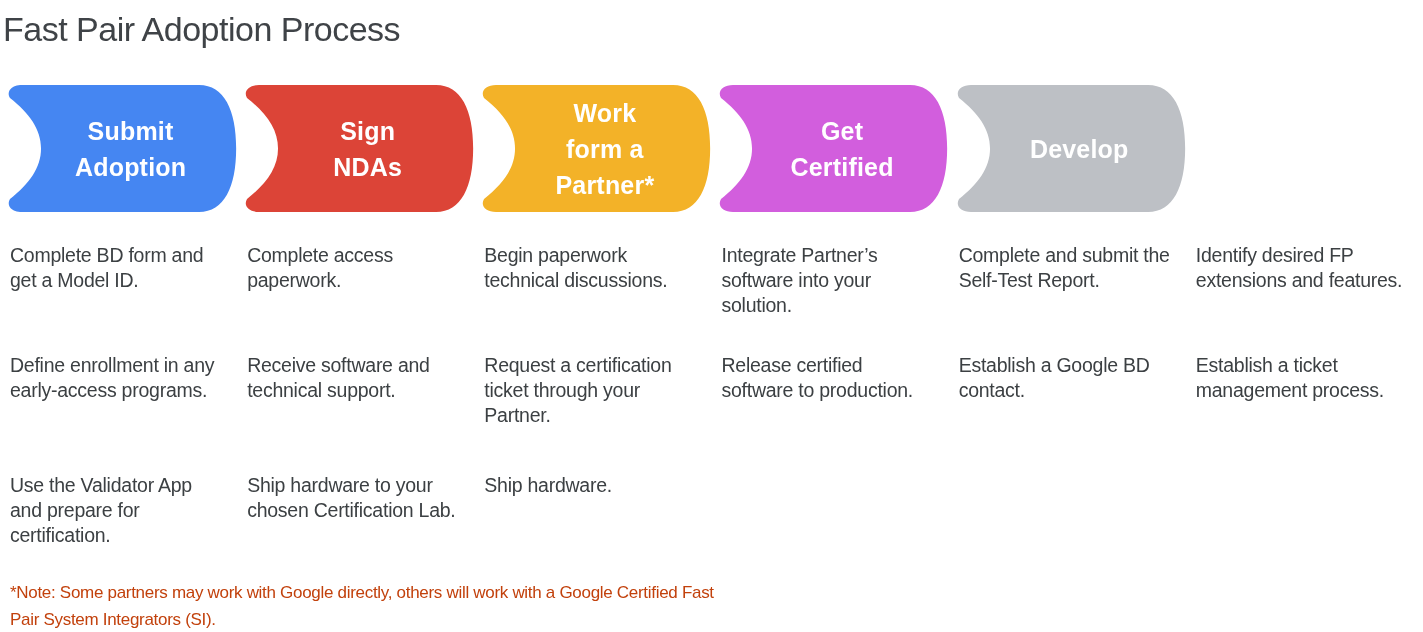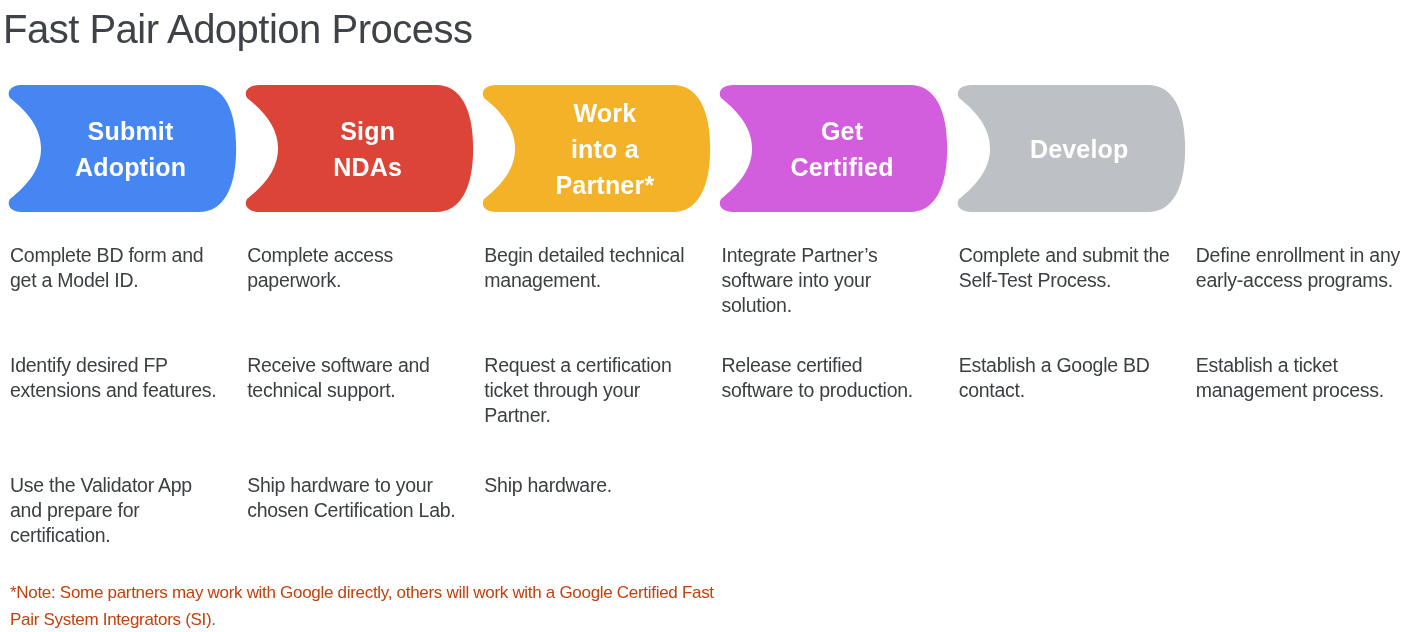--- a/index.html
+++ b/index.html
@@ -1,21 +1,21 @@
 <!DOCTYPE html>
 <html><head>
 <meta charset="utf-8">
 <style>
   html,body { margin:0; padding:0; background:#ffffff; }
   body { width:1423px; height:632px; font-family:"Liberation Sans", sans-serif; }
   .page { position:relative; width:1423px; height:632px; background:#fff; overflow:hidden; }
 
   .title {
     position:absolute; left:3px; top:0; margin:0;
-    font-size:40px; font-weight:400; letter-spacing:-0.5px;
+    font-size:34px; font-weight:400; letter-spacing:-0.5px;
     color:#3f4347; line-height:58px; white-space:nowrap;
   }
 
   .stages { position:absolute; left:0; top:85px; width:1423px; height:152px; display:flex; }
   .stage { position:relative; width:237.17px; height:127px; flex:0 0 auto; }
   .stage svg { position:absolute; left:0; top:0; width:100%; height:100%; display:block; }
   .stage-label {
     position:absolute; left:32px; right:8px; top:0; bottom:0;
     display:flex; flex-direction:column; align-items:center; justify-content:center;
     color:#ffffff; font-size:25px; font-weight:700; line-height:36px; text-align:center;
@@ -69,21 +69,21 @@
         <span>NDAs</span>
       </div>
     </div>
 
     <div class="stage">
       <svg viewBox="0 0 237 127" preserveAspectRatio="none" aria-hidden="true">
         <path d="M 22 0 H 199 C 224 0 236 25 236 63.5 C 236 102 224 127 199 127 H 22 C 12 127 6 121 10 114 C 29 99 41 83 41 63.5 C 41 44 29 28 10 13 C 6 6 12 0 22 0 Z" fill="#F3B228"></path>
       </svg>
       <div class="stage-label">
         <span>Work</span>
-        <span>into a</span>
+        <span>form a</span>
         <span>Partner*</span>
       </div>
     </div>
 
 
     <div class="stage">
       <svg viewBox="0 0 237 127" preserveAspectRatio="none" aria-hidden="true">
         <path d="M 22 0 H 199 C 224 0 236 25 236 63.5 C 236 102 224 127 199 127 H 22 C 12 127 6 121 10 114 C 29 99 41 83 41 63.5 C 41 44 29 28 10 13 C 6 6 12 0 22 0 Z" fill="#D25EDD"></path>
       </svg>
       <div class="stage-label">
@@ -100,26 +100,26 @@
         <span>Develop</span>
       </div>
     </div>
 
   </div>
 
   <div class="steps">
 
     <div class="step">Complete BD form and get a Model ID.</div>
     <div class="step">Complete access paperwork.</div>
-    <div class="step">Begin detailed technical management.</div>
+    <div class="step">Begin paperwork technical discussions.</div>
     <div class="step">Integrate Partner’s software into your solution.</div>
-    <div class="step">Complete and submit the Self-Test Process.</div>
+    <div class="step">Complete and submit the Self-Test Report.</div>
 
+    <div class="step">Identify desired FP extensions and features.</div>
     <div class="step">Define enrollment in any early-access programs.</div>
-    <div class="step">Identify desired FP extensions and features.</div>
     <div class="step">Receive software and technical support.</div>
     <div class="step">Request a certification ticket through your Partner.</div>
     <div class="step">Release certified software to production.</div>
 
     <div class="step">Establish a Google BD contact.</div>
     <div class="step">Establish a ticket management process.</div>
     <div class="step">Use the Validator App and prepare for certification.</div>
     <div class="step">Ship hardware to your chosen Certification Lab.</div>
     <div class="step">Ship hardware.</div>
   </div>

